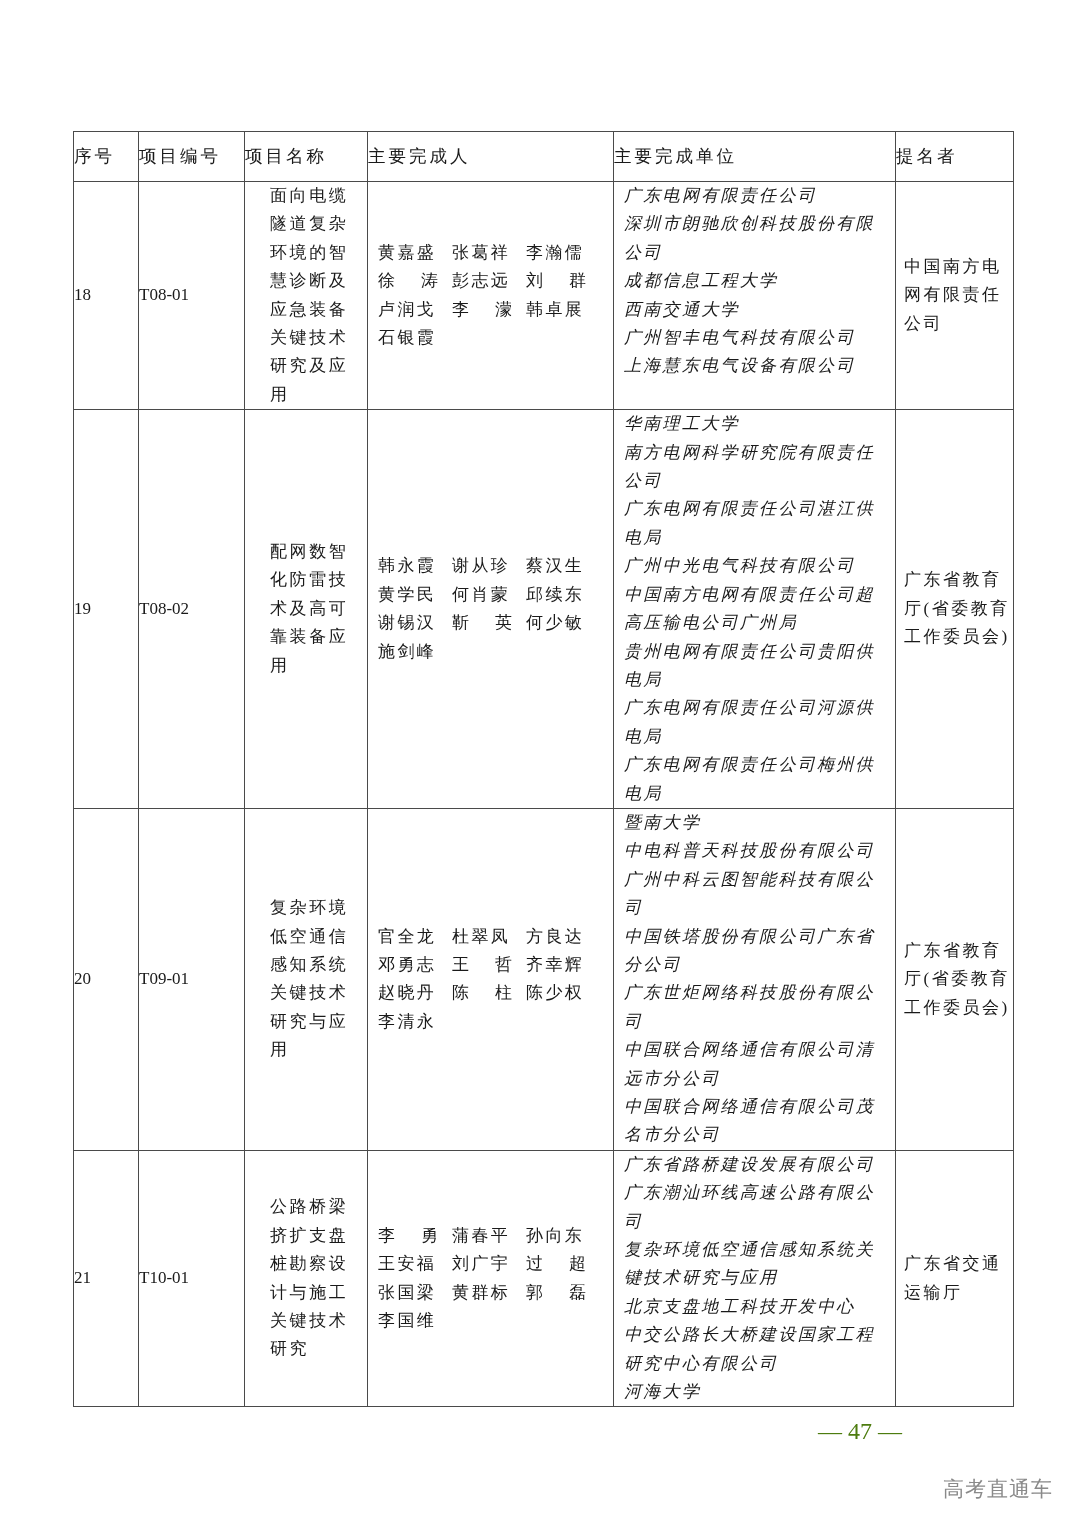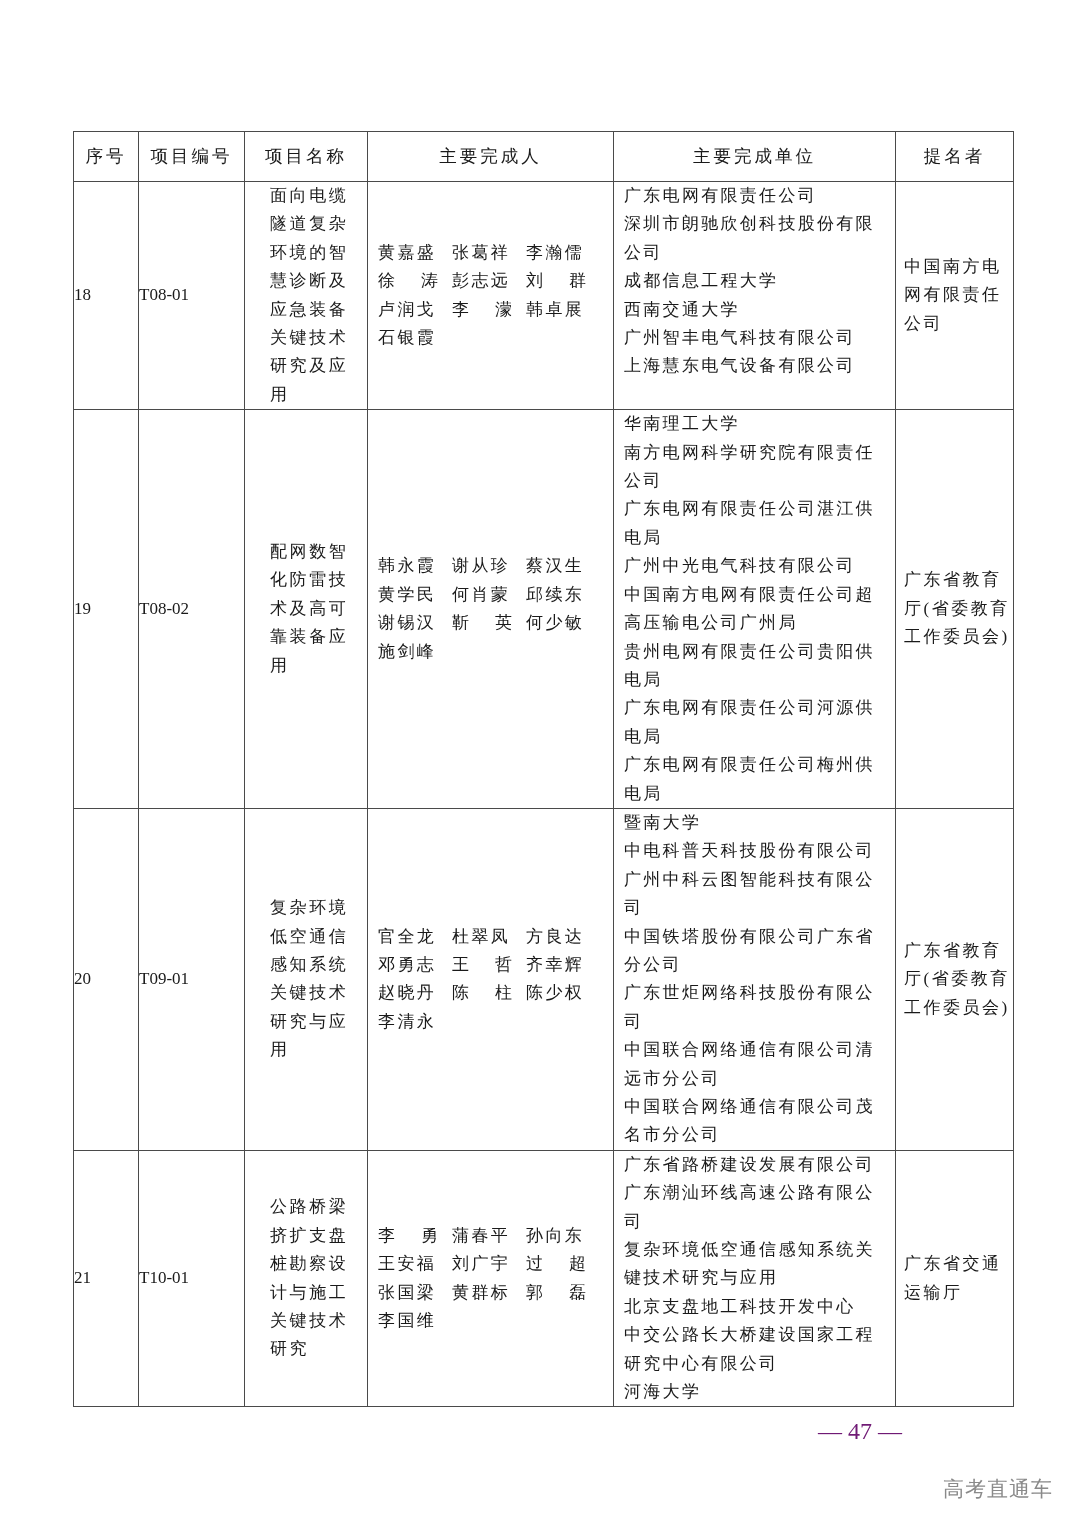--- a/index.html
+++ b/index.html
@@ -9,42 +9,42 @@
     }
     .page-table {
       position: absolute; left: 73px; top: 131px;
       border-collapse: collapse; table-layout: fixed;
       width: 934px;
     }
     .page-table td, .page-table th {
       border: 1.5px solid #4a4a4a; padding: 0; vertical-align: middle;
       font-size: 17px; line-height: 28.4px; font-weight: normal;
     }
-    .page-table th { height: 49px; text-align: center; letter-spacing: 3px; font-size: 17.5px; }
+    .page-table th { height: 49px; text-align: left; letter-spacing: 3px; font-size: 17.5px; }
     .c-idx { width: 64px; text-align: left; font-size: 18px; }
     .c-code { width: 105px; text-align: left; font-size: 18px; }
     .c-name { width: 122px; }
     .c-people { width: 245px; }
     .c-units { width: 281px; }
     .c-nom { width: 117px; }
     td.c-name { padding-left: 25px; padding-right: 6px; letter-spacing: 2.6px; word-break: break-all; }
     td.c-people { padding-left: 10px; }
     td.c-units { padding-left: 10px; padding-right: 4px; letter-spacing: 2.3px; vertical-align: top; }
     td.c-nom { padding-left: 8px; letter-spacing: 2.5px; word-break: break-all; }
-    .unit-line { display: block; white-space: normal; word-break: break-all; }
+    .unit-line { display: block; white-space: normal; word-break: break-all; font-style: italic; }
     .people-grid { display: grid; grid-template-columns: 73px 73px 73px; column-gap: 1px; }
     .person { letter-spacing: 2.4px; white-space: nowrap; }
     .person.two { letter-spacing: 0; display: flex; justify-content: space-between; width: 60px; }
     .r18 { height: 197px; }
     .r19 { height: 394px; }
     .r20 { height: 284px; }
     .r21 { height: 225px; }
     .page-number {
       position: absolute; left: 818px; top: 1418px;
-      font-size: 24px; color: #701a75; font-family: "Liberation Serif", serif;
+      font-size: 24px; color: #4d7c0f; font-family: "Liberation Serif", serif;
     }
     .watermark {
       position: absolute; left: 943px; top: 1475px;
       font-family: Liberation Serif, serif; font-size: 21px; color: #8a8a8a; letter-spacing: 1px;
     }
   </style>
 </head>
 <body>
 
 <table class="page-table">

